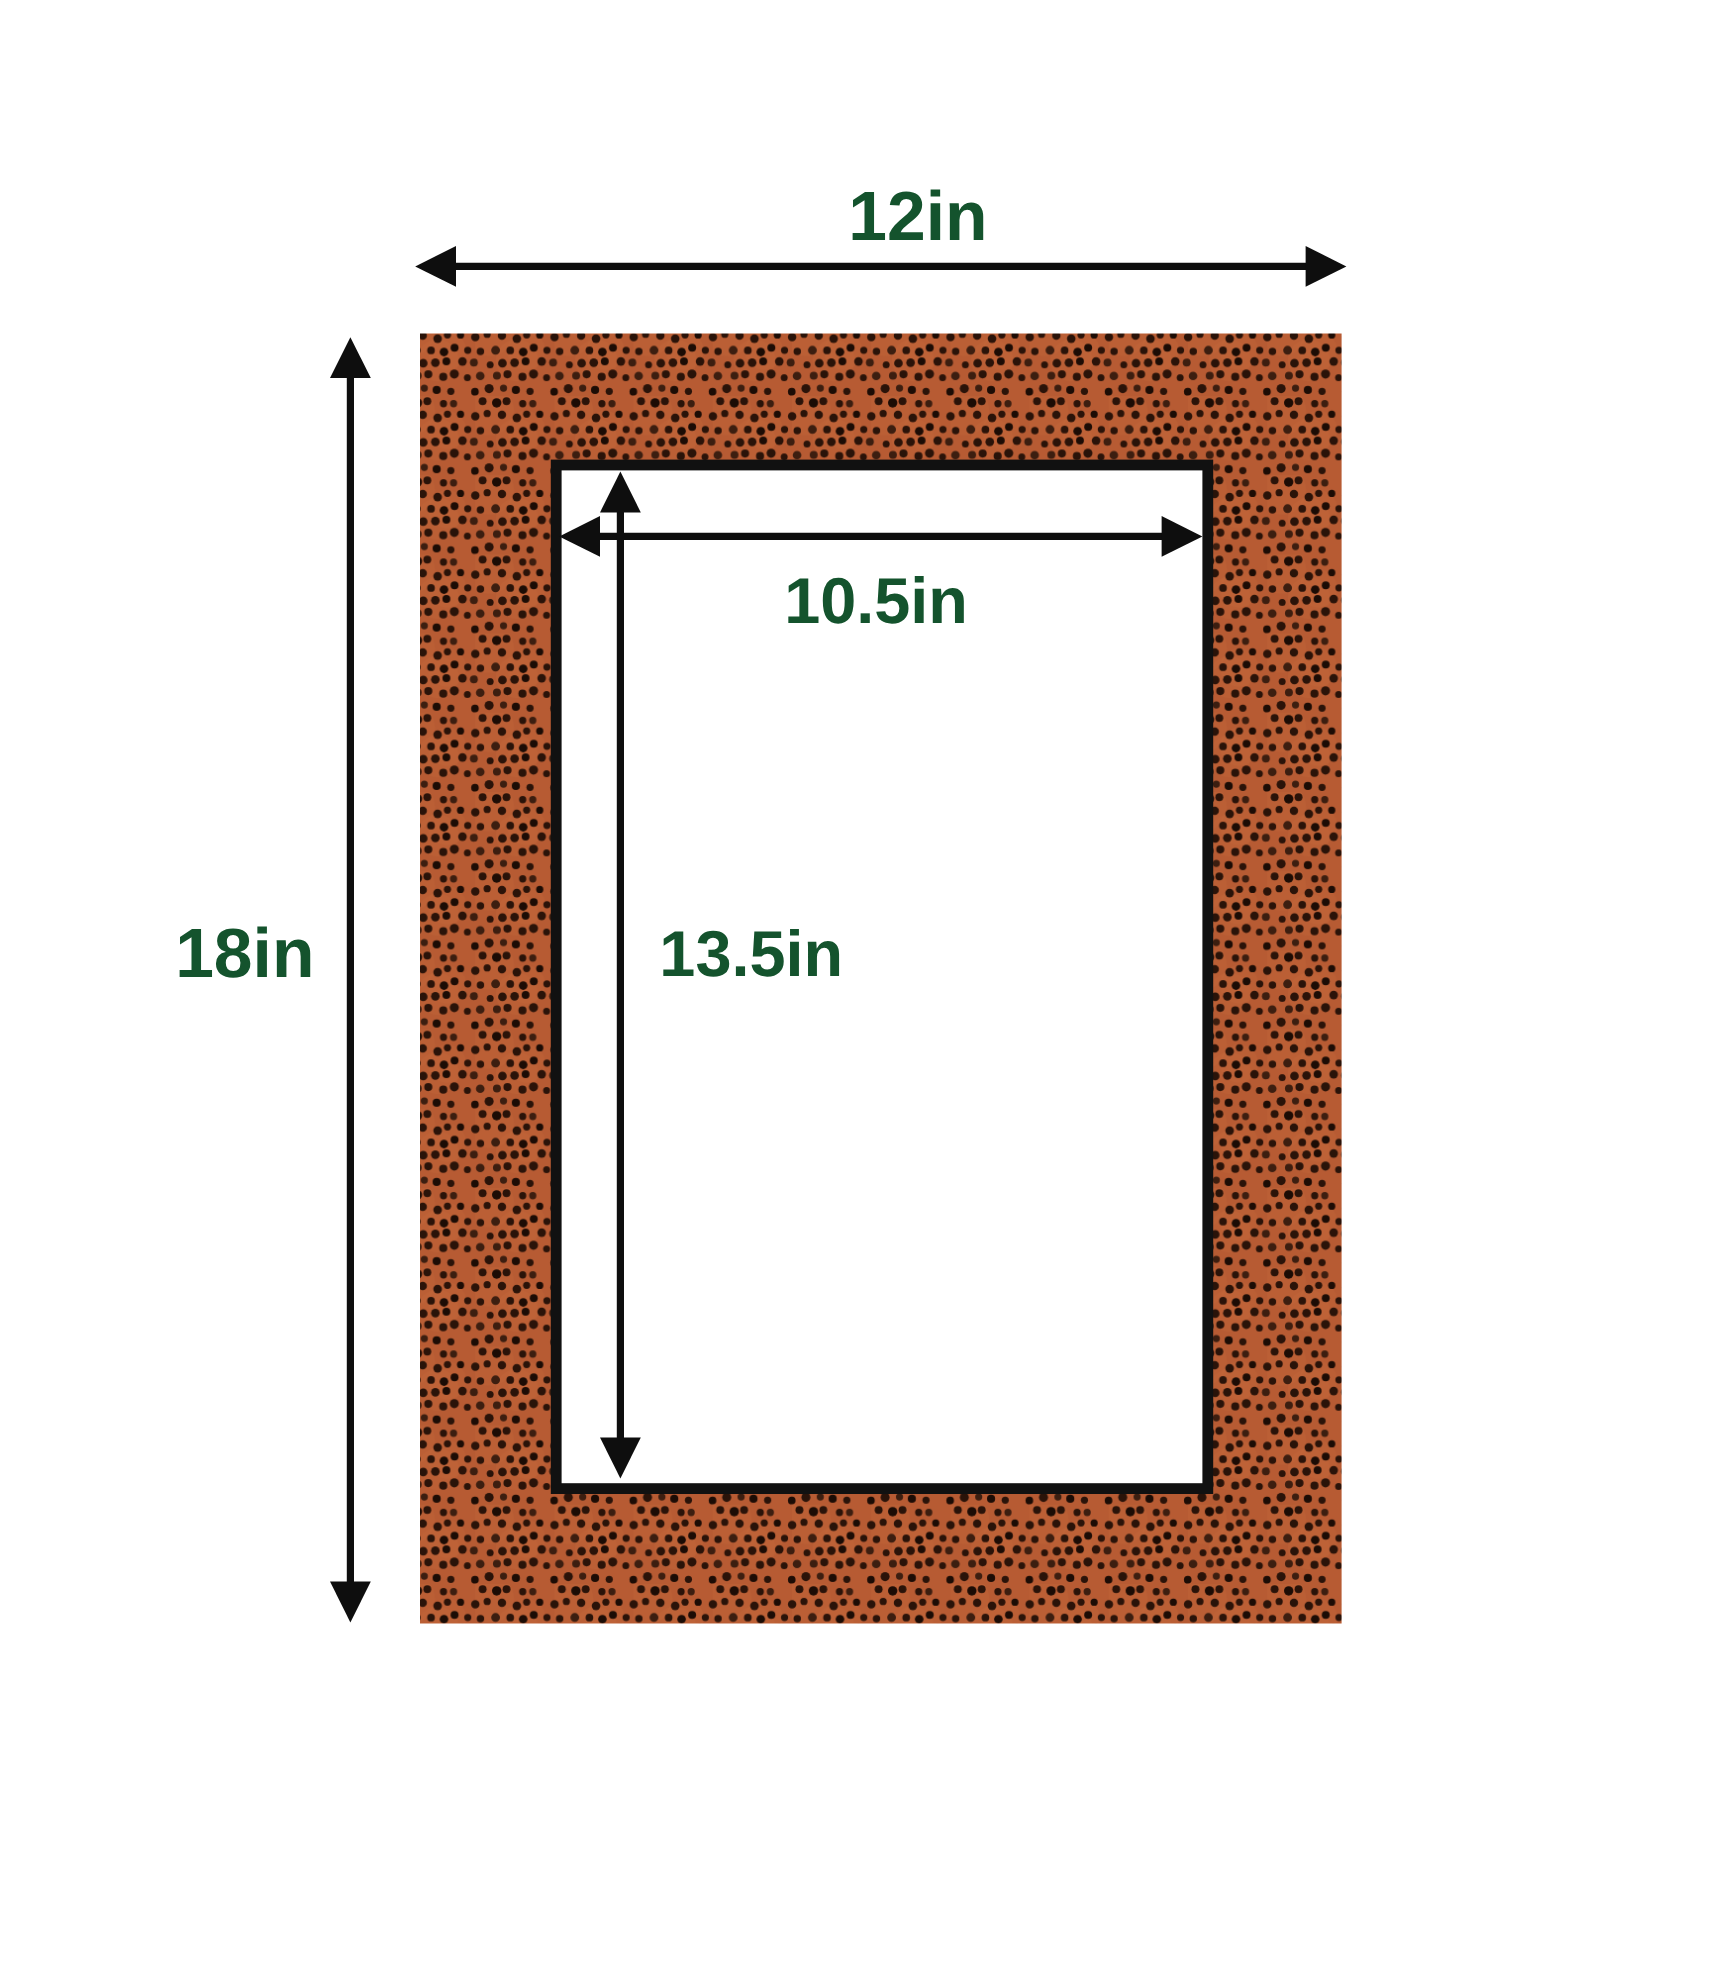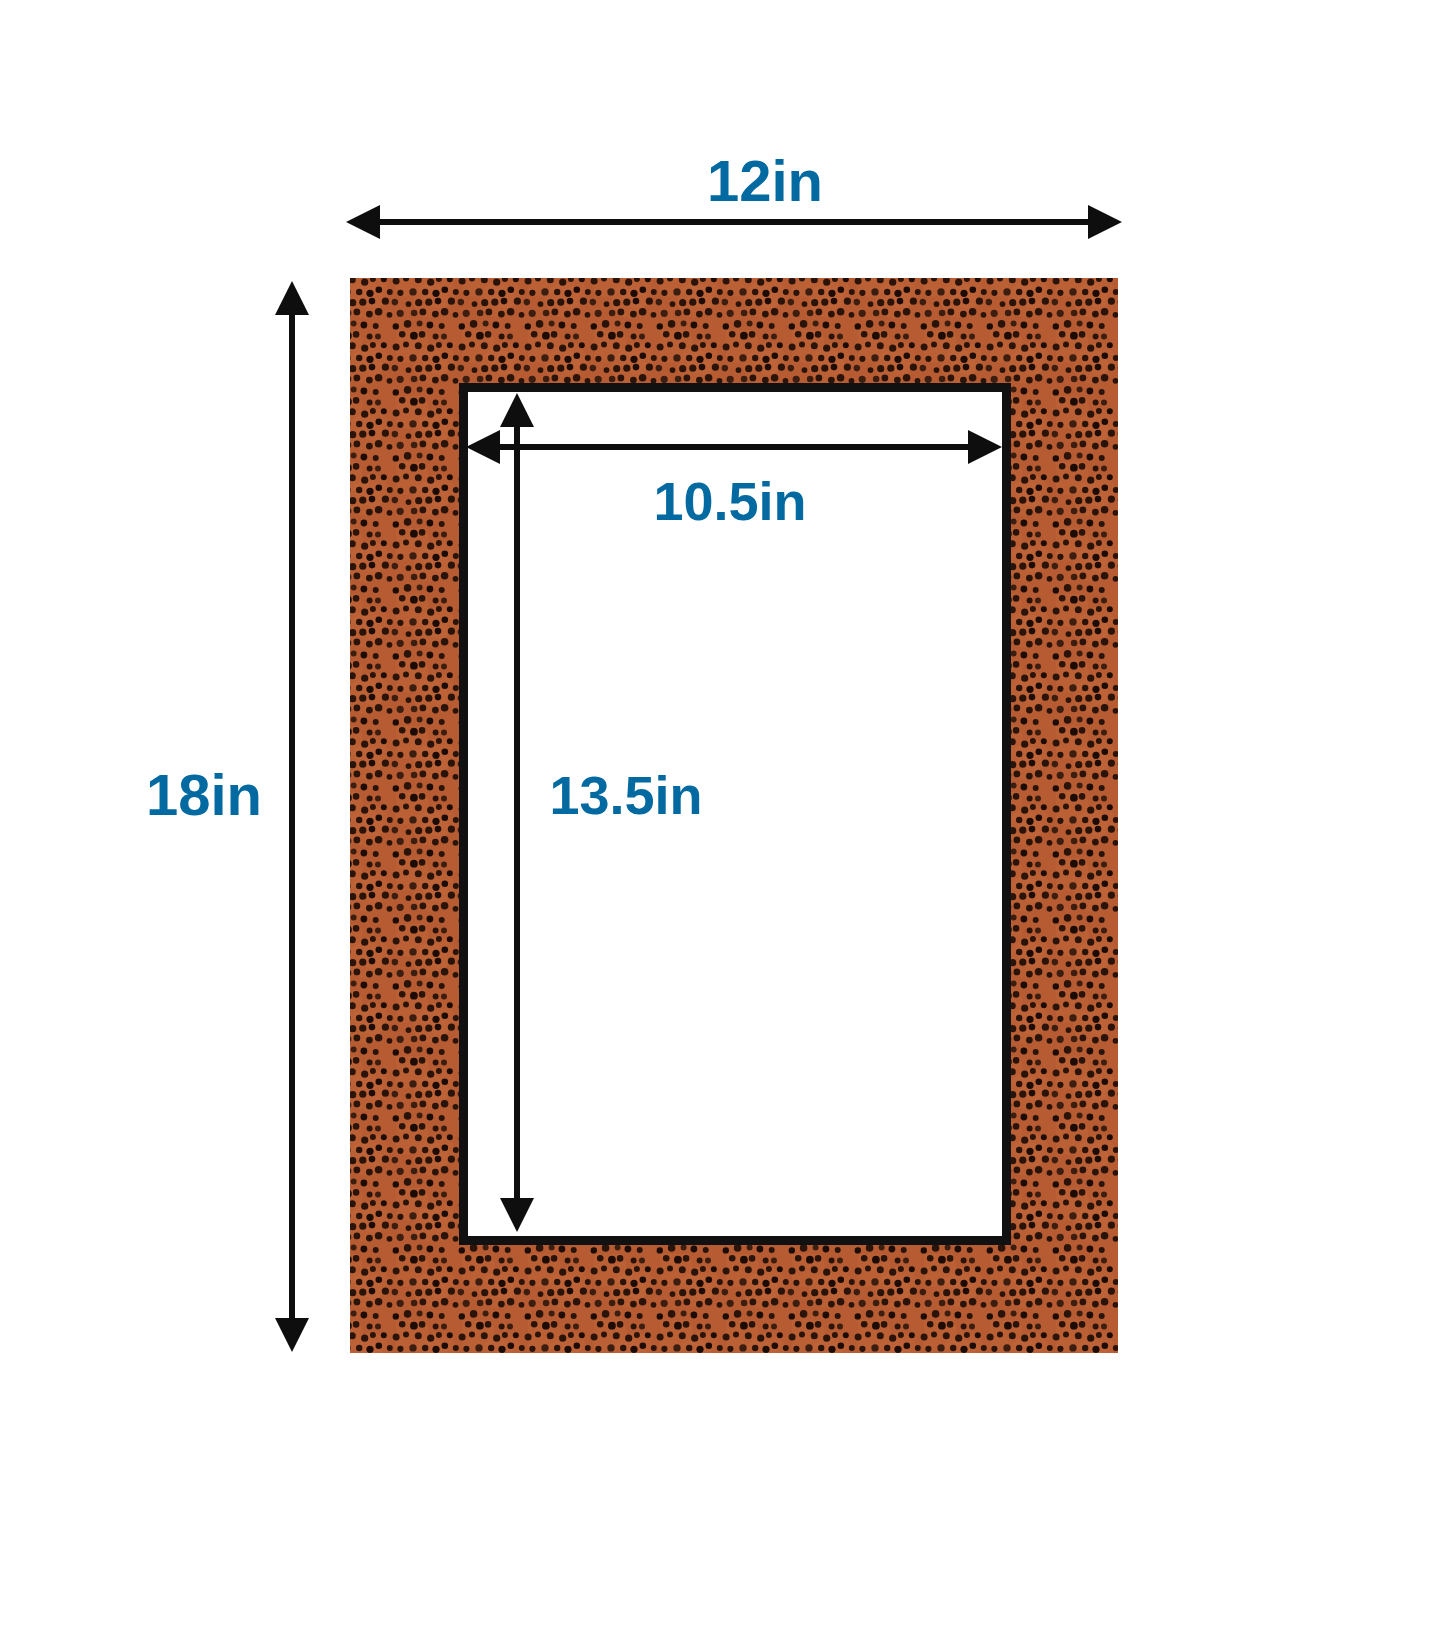--- a/index.html
+++ b/index.html
@@ -20,21 +20,21 @@
     left: 0;
     top: 0;
     width: 1445px;
     height: 1645px;
     display: block;
   }
   .dim-label {
     position: absolute;
     transform: translate(-50%, -50%);
     font-weight: 800;
-    color: #0369a1;
+    color: #14532d;
     letter-spacing: 0px;
     white-space: nowrap;
     line-height: 1;
   }
   .dim-label.outer { font-size: 58px; }
   .dim-label.inner { font-size: 54px; }
 </style>
 </head>
 <body>
 

